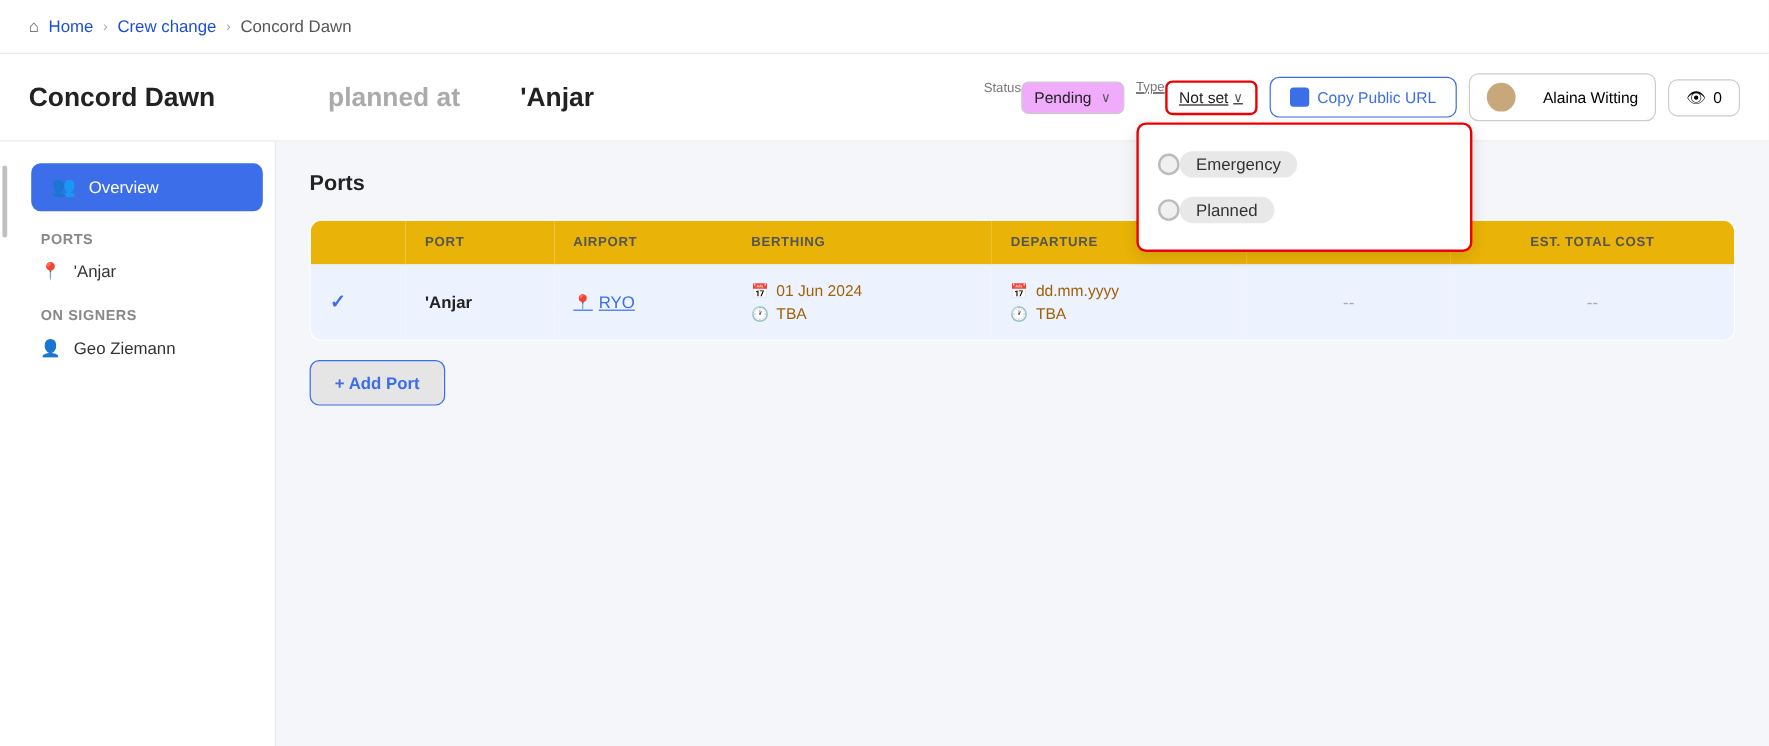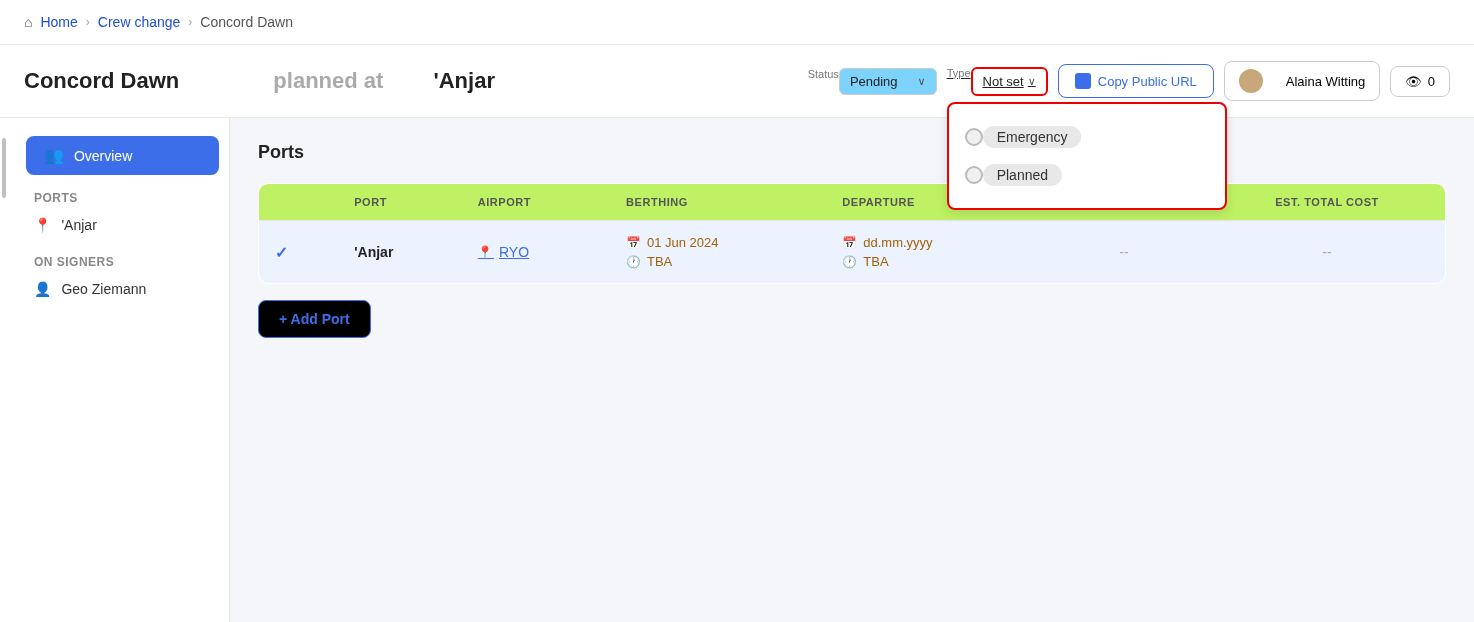--- a/index.html
+++ b/index.html
@@ -11,21 +11,21 @@
     .breadcrumb .current { color: #555; }
 
     .header { display: flex; align-items: center; padding: 16px 24px; background: #fff; border-bottom: 1px solid #e8e8e8; gap: 16px; }
     .header-title { flex: 1; font-size: 22px; font-weight: 700; color: #222; }
     .header-title span.planned-at { color: #aaa; font-weight: 700; margin-left: 44px; }
     .header-title span.port-name { color: #222; font-weight: 700; }
 
     .header-controls { display: flex; align-items: center; gap: 10px; position: relative; }
     .status-group { display: flex; flex-direction: row; align-items: flex-start; }
     .status-label { font-size: 11px; color: #777; margin-bottom: 3px; }
-    .status-dropdown { border: 1px solid #ccc; border-radius: 6px; padding: 5px 10px; font-size: 13px; cursor: pointer; background: #7dd3fc; display: flex; align-items: center; gap: 20px; }
+    .status-dropdown { border: 1px solid #ccc; border-radius: 6px; padding: 5px 10px; font-size: 13px; cursor: pointer; background: #f0abfc; display: flex; align-items: center; gap: 8px; }
     .type-dropdown-wrapper { position: relative; text-decoration: underline; }
     .type-dropdown { border: 2px solid #e00; border-radius: 6px; padding: 5px 10px; font-size: 13px; cursor: pointer; background: #fff; display: flex; align-items: center; gap: 4px; }
 
     .copy-url-btn { display: flex; align-items: center; gap: 7px; border: 1.5px solid #3b6ee8; border-radius: 8px; padding: 8px 16px; font-size: 13px; color: #3b6ee8; font-weight: 500; background: #fff; cursor: pointer; }
     .copy-url-btn .url-icon { width: 16px; height: 16px; background: #3b6ee8; border-radius: 3px; display: inline-block; }
 
     .user-btn { display: flex; align-items: center; gap: 23px; border: 1.5px solid #ccc; border-radius: 8px; padding: 7px 14px; font-size: 13px; background: #fff; cursor: pointer; }
     .avatar { width: 24px; height: 24px; border-radius: 50%; background: #c8a87a; display: inline-block; overflow: hidden; }
 
     .eye-btn { display: flex; align-items: center; gap: 6px; border: 1.5px solid #ccc; border-radius: 8px; padding: 7px 14px; font-size: 13px; background: #fff; cursor: pointer; }
@@ -49,39 +49,39 @@
     .sidebar-section { padding: 14px 18px 4px; font-size: 12px; color: #888; font-weight: 600; text-transform: uppercase; letter-spacing: 0.04em; }
     .sidebar-sub-item { display: flex; align-items: center; gap: 10px; padding: 8px 18px; cursor: pointer; font-size: 14px; color: #333; }
     .sidebar-sub-item-icon { color: #555; }
 
     
     .content { flex: 1; padding: 24px 28px; overflow-y: auto; background: #f5f6fa; }
     .section-title { font-size: 18px; font-weight: 700; color: #222; margin-bottom: 20px; }
 
     
     .ports-table { width: 100%; background: #fff; border-radius: 10px; border: 1px solid #e0e0e0; border-collapse: collapse; overflow: hidden; }
-    .ports-table thead tr { background: #bef264; }
+    .ports-table thead tr { background: #eab308; }
     .ports-table th { padding: 12px 16px; text-align: left; font-size: 11px; font-weight: 700; color: #555; text-transform: uppercase; letter-spacing: 0.05em; border-bottom: 1px solid #e8e8e8; }
     .ports-table td { padding: 14px 16px; border-bottom: 1px solid #e8e8e8; font-size: 14px; vertical-align: middle; }
     .ports-table tr.highlighted { background: #edf2ff; }
 
     .check-icon { color: #3b6ee8; font-size: 16px; font-weight: 700; }
     .port-name-cell { font-weight: 700; font-size: 16px; }
     .airport-cell { display: flex; align-items: center; gap: 5px; color: #3b6ee8; text-decoration: underline; cursor: pointer; }
     .airport-icon { font-size: 13px; color: #555; }
 
     .date-cell { display: flex; flex-direction: column; gap: 4px; }
     .date-row { display: flex; align-items: center; gap: 6px; }
     .date-link { color: #a16207; cursor: pointer; font-size: 13px; }
     .date-icon { color: #777; font-size: 12px; }
 
     .dash-cell { color: #aaa; font-size: 14px; }
 
     
-    .add-port-btn { display: flex; align-items: center; gap: 8px; border: 1.5px solid #3b6ee8; border-radius: 8px; padding: 10px 20px; font-size: 14px; color: #3b6ee8; font-weight: 600; background: #000000; cursor: pointer; margin-top: 16px; }
+    .add-port-btn { display: flex; align-items: center; gap: 8px; border: 1.5px solid #3b6ee8; border-radius: 8px; padding: 10px 20px; font-size: 14px; color: #3b6ee8; font-weight: 600; background: #e5e5e5; cursor: pointer; margin-top: 16px; }
 
     .caret { font-size: 11px; color: #555; }
   </style>
 </head>
 <body>
 
 <div class="breadcrumb">
   <span>⌂</span>
   <a href="#">Home</a>
   <span class="sep">›</span>

